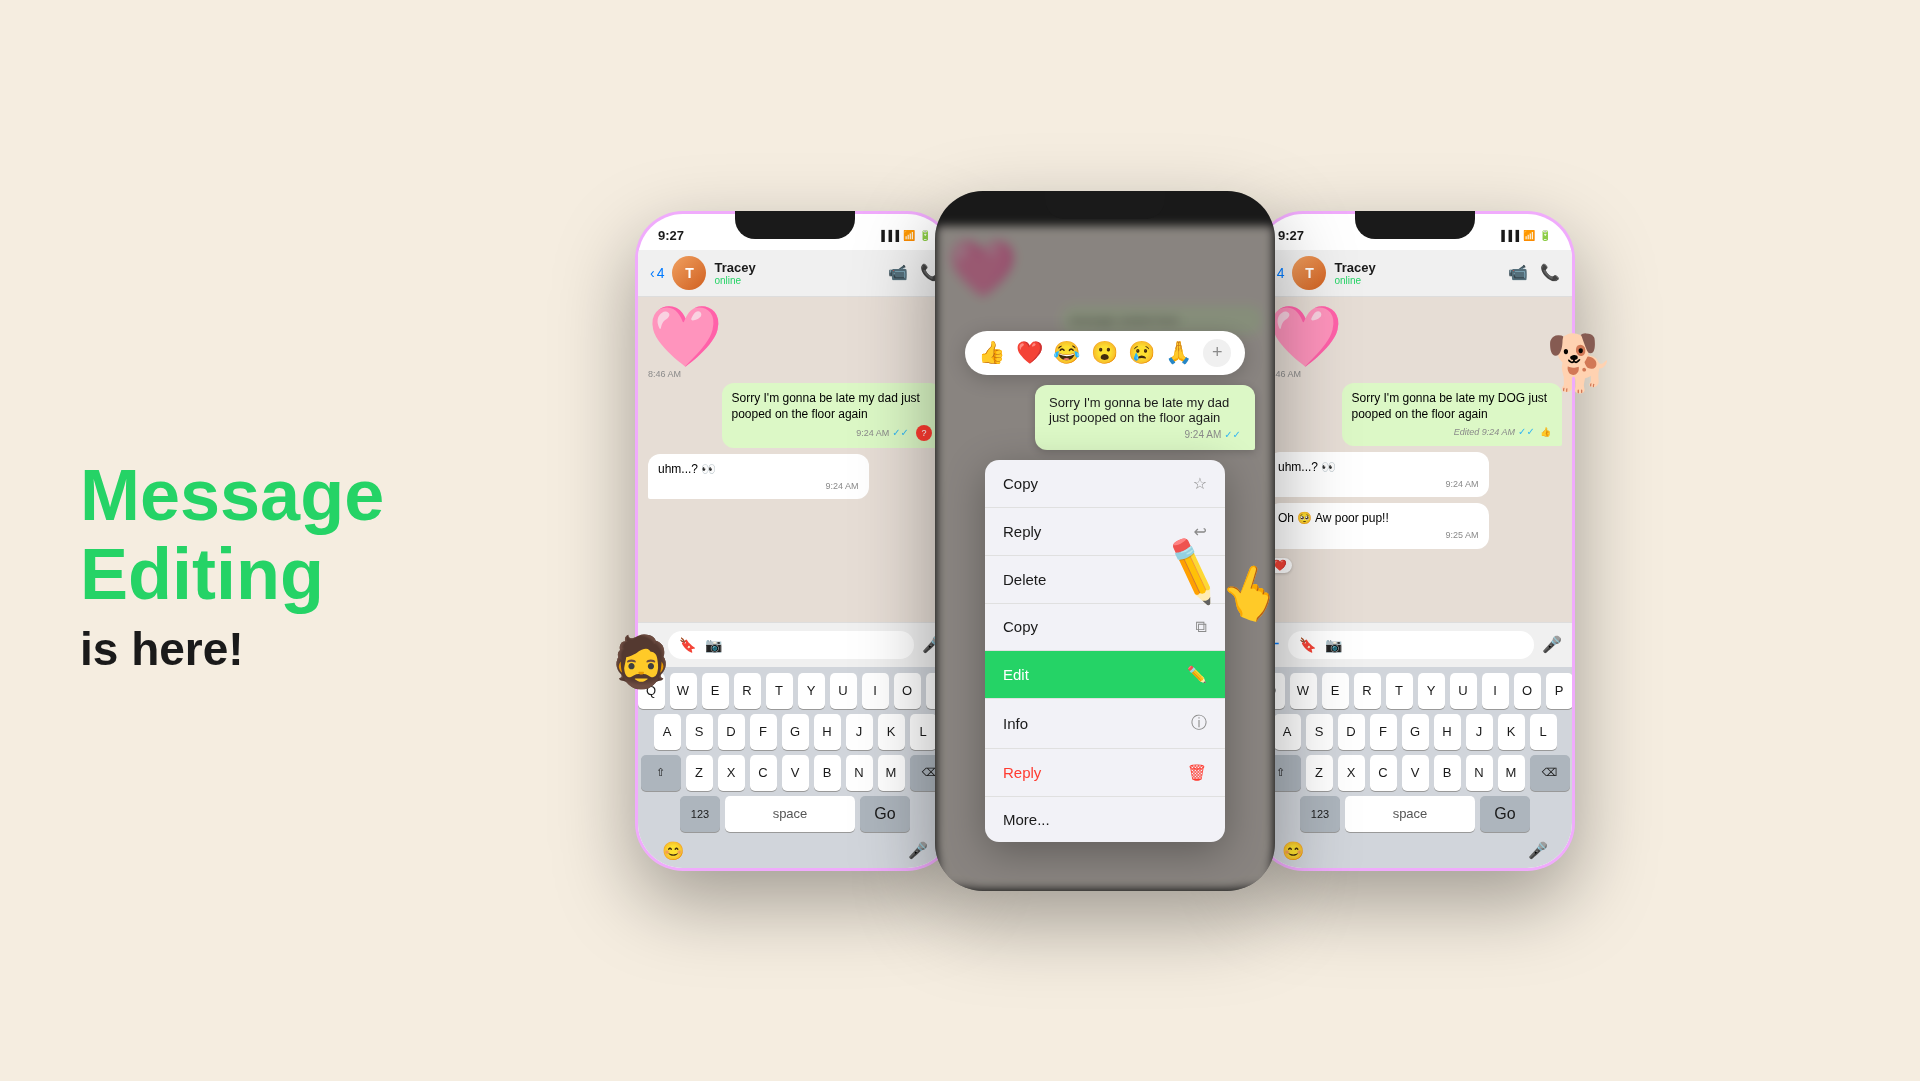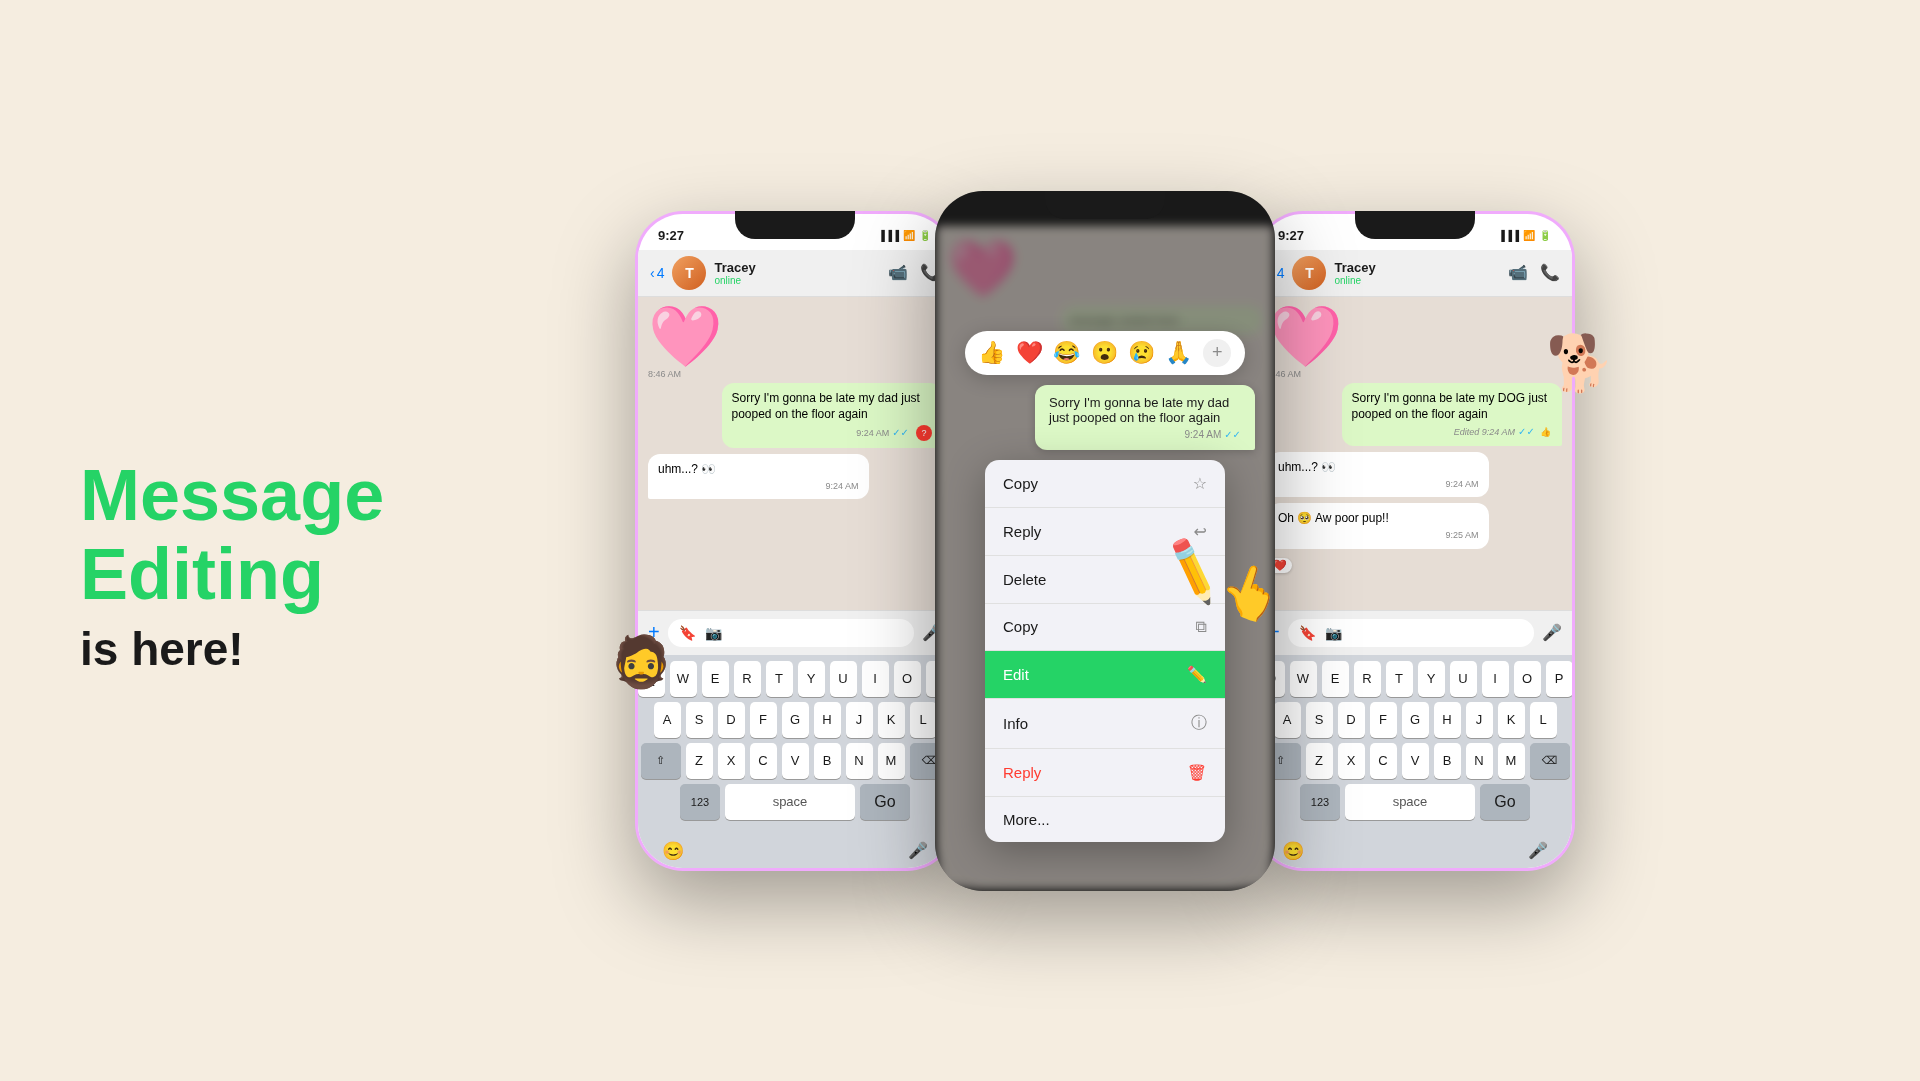--- a/index.html
+++ b/index.html
@@ -257,21 +257,21 @@
       background: #adb5bd;
       color: #1a1a1a;
     }
     .kb-key.wide { width: 40px; font-size: 11px; }
     .kb-key.space { width: 130px; font-size: 13px; color: #555; }
     .kb-key.go { background: #adb5bd; width: 50px; font-size: 16px; }
     .kb-bottom-row {
       display: flex;
       justify-content: center;
       gap: 5px;
-      margin-bottom: 16px;
+      margin-bottom: 4px;
     }
 
     
     .phone1-wrapper {
       position: relative;
     }
     .man-sticker {
       position: absolute;
       bottom: 180px;
       left: -25px;

